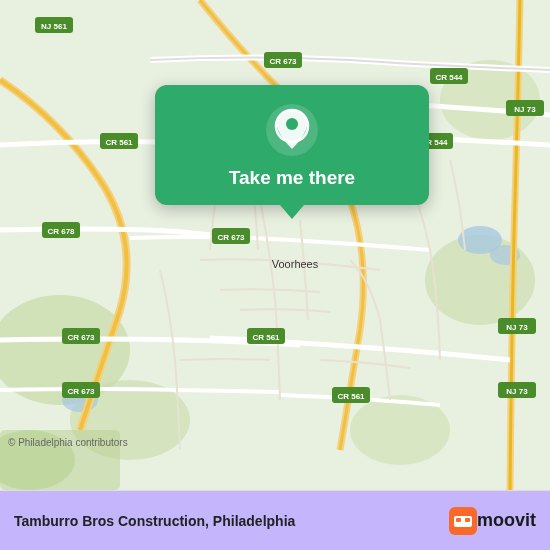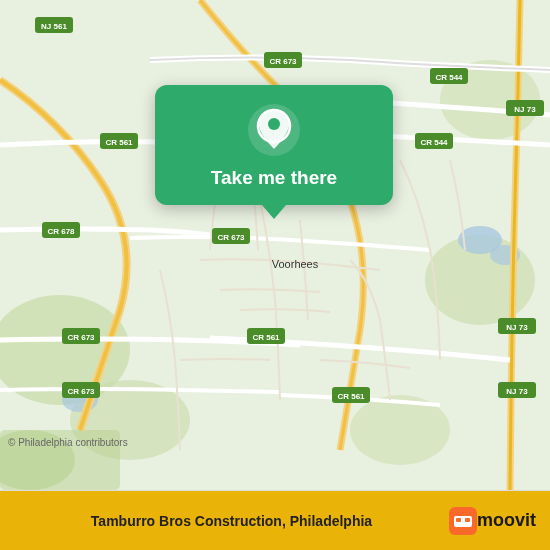--- a/index.html
+++ b/index.html
@@ -25,21 +25,21 @@
       height: 100%;
       position: absolute;
       top: 0; left: 0;
     }
 
     
     #popup-card {
       position: absolute;
       top: 85px;
       left: 155px;
-      width: 238px;
+      width: 274px;
       background: #2eaa6b;
       border-radius: 12px;
       display: flex;
       flex-direction: column;
       align-items: center;
       padding: 18px 20px 16px;
       box-shadow: 0 4px 16px rgba(0,0,0,0.25);
       z-index: 10;
     }
 
@@ -58,27 +58,26 @@
       transform: translateX(-50%);
       border-left: 12px solid transparent;
       border-right: 12px solid transparent;
       border-top: 14px solid #2eaa6b;
     }
 
     
     #bottom-bar {
       width: 550px;
       height: 60px;
-      background: #eab308;
+      background: #c4b5fd;
       border-top: 1px solid #ddd;
       display: flex;
       align-items: center;
       padding: 0 14px;
       position: relative;
-      text-align: center;
     }
 
     #attribution {
       font-size: 10px;
       color: #666;
       position: absolute;
       bottom: 42px;
       left: 8px;
     }
 

